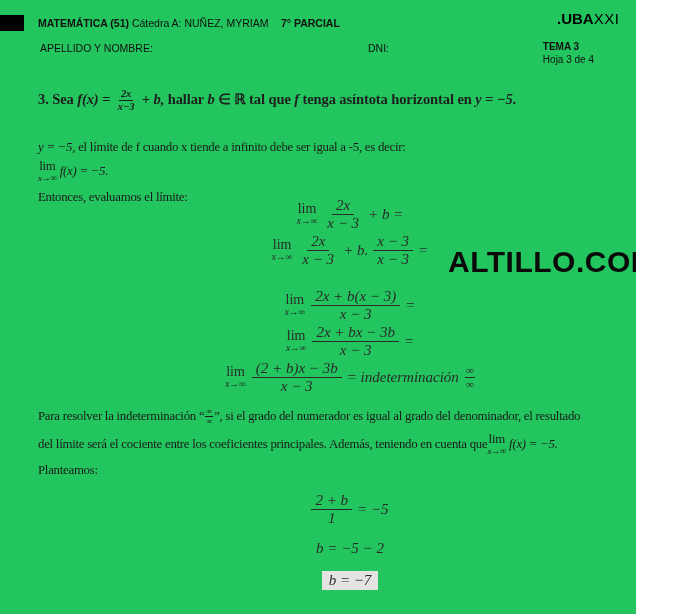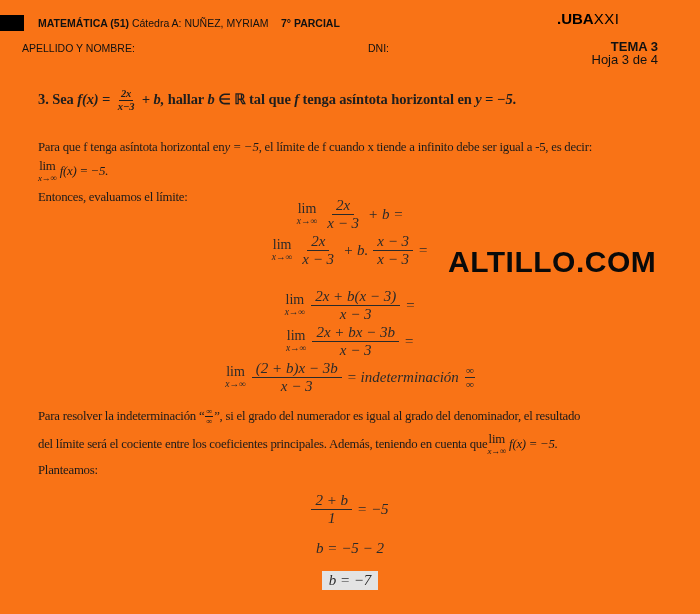--- a/index.html
+++ b/index.html
@@ -1,30 +1,30 @@
 <!DOCTYPE html>
 <html><head>
 <meta charset="utf-8">
 <style>
   html,body{margin:0;padding:0;background:#fff;}
-  .page{position:relative;width:700px;height:614px;background:#f97316;overflow:hidden;
+  .page{position:relative;width:636px;height:614px;background:#22c55e;overflow:hidden;
         font-family:"Liberation Serif", serif;color:#1e1e1e;text-decoration:underline;}
 
   
   .black-mark{position:absolute;left:0;top:15px;width:24px;height:16px;background:#000;}
   .hdr{position:absolute;font-family:"Liberation Sans", sans-serif;font-size:10.5px;color:#111;white-space:nowrap;}
   .hdr-course{left:38px;top:17px;}
   .hdr-course .bold{font-weight:bold;}
   .hdr-exam{left:281px;top:17px;font-weight:bold;}
   .brand{position:absolute;left:557px;top:10px;font-family:"Liberation Sans", sans-serif;font-size:15px;white-space:nowrap;color:#000;}
   .brand .b{font-weight:bold;}
   .brand .l{font-weight:400;letter-spacing:0.5px;}
-  .hdr-name{left:22px;top:42px;}
+  .hdr-name{left:40px;top:42px;}
   .hdr-dni{left:368px;top:42px;}
-  .tema-block{position:absolute;right:42px;top:40px;text-align:right;font-family:"Liberation Sans", sans-serif;font-size:13px;line-height:13px;color:#111;}
+  .tema-block{position:absolute;right:42px;top:40px;text-align:left;font-family:"Liberation Sans", sans-serif;font-size:10px;line-height:13px;color:#111;}
   .tema-block .tema{font-weight:bold;}
 
   
   .problem{position:absolute;left:38px;top:84px;right:20px;font-size:14.5px;font-weight:bold;
            letter-spacing:-0.1px;white-space:nowrap;line-height:30px;}
   .it{font-style:italic;}
 
   
   .sfrac{display:inline-flex;flex-direction:column;align-items:center;vertical-align:middle;
          font-size:10.5px;line-height:1.15;margin:0 2px;}
@@ -94,21 +94,20 @@
     <div>Hoja 3 de 4</div>
   </div>
 
   <div class="problem"><span>3. Sea </span><span class="it">f(x) = </span><span class="sfrac it">
         <span class="num">2x</span>
         <span class="den">x−3</span>
       </span><span class="it"> + b,</span><span> hallar </span><span class="it">b</span><span> ∈ ℝ tal que </span><span class="it">f</span><span> tenga asíntota horizontal en </span><span class="it">y = −5</span><span>.</span></div>
 
   <div class="para p1">
     <div class="pline">
-        <span>Para que f tenga asíntota horizontal en </span>
         <span class="it">y = −5</span>
         <span>, el límite de f cuando x tiende a infinito debe ser igual a -5, es decir:</span>
       </div>
     <div class="pline pline-tall">
         <span class="lim">
           <span class="w">lim</span>
           <span class="s">x→∞</span>
         </span>
         <span class="it">f(x) = −5.</span>
       </div>

